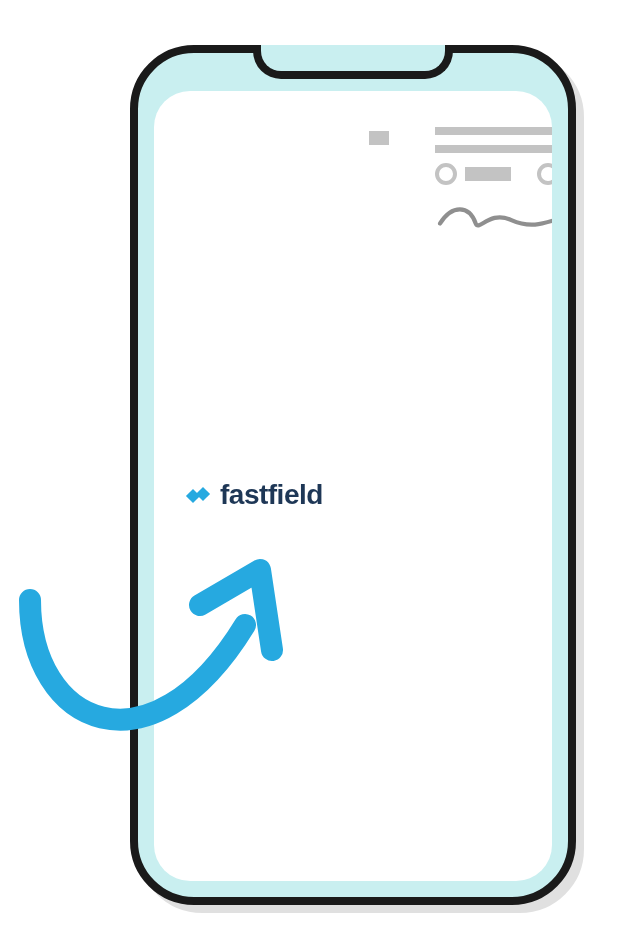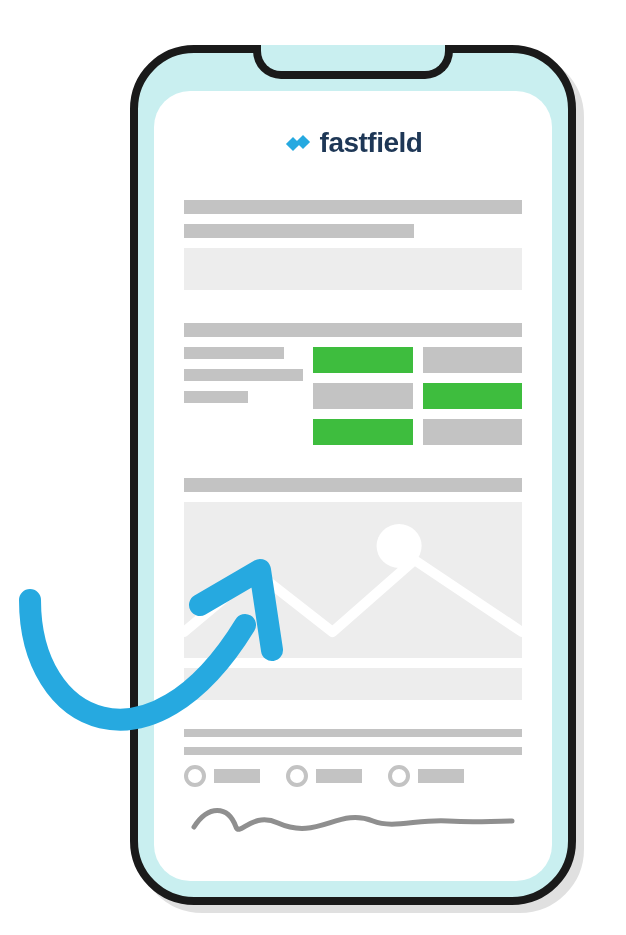--- a/index.html
+++ b/index.html
@@ -47,21 +47,21 @@
     position: absolute;
     left: 24px;
     right: 24px;
     top: 46px;
     bottom: 24px;
     background: #ffffff;
     border-radius: 36px;
     overflow: hidden;
     padding: 30px 30px 0 30px;
     display: flex;
-    flex-direction: column;
+    flex-direction: row;
     gap: 23px;
   }
   .logo-row {
     display: flex;
     align-items: center;
     justify-content: center;
     gap: 8px;
     margin-bottom: 18px;
     margin-top: 6px;
   }

